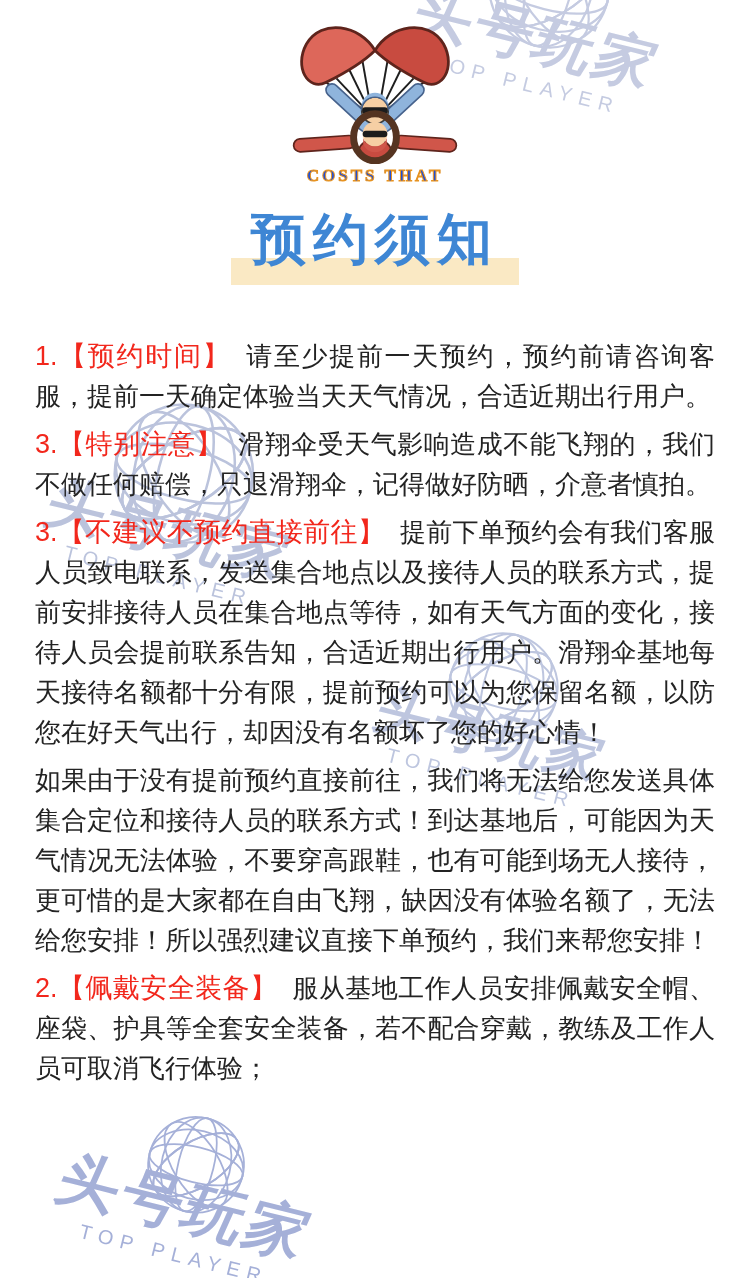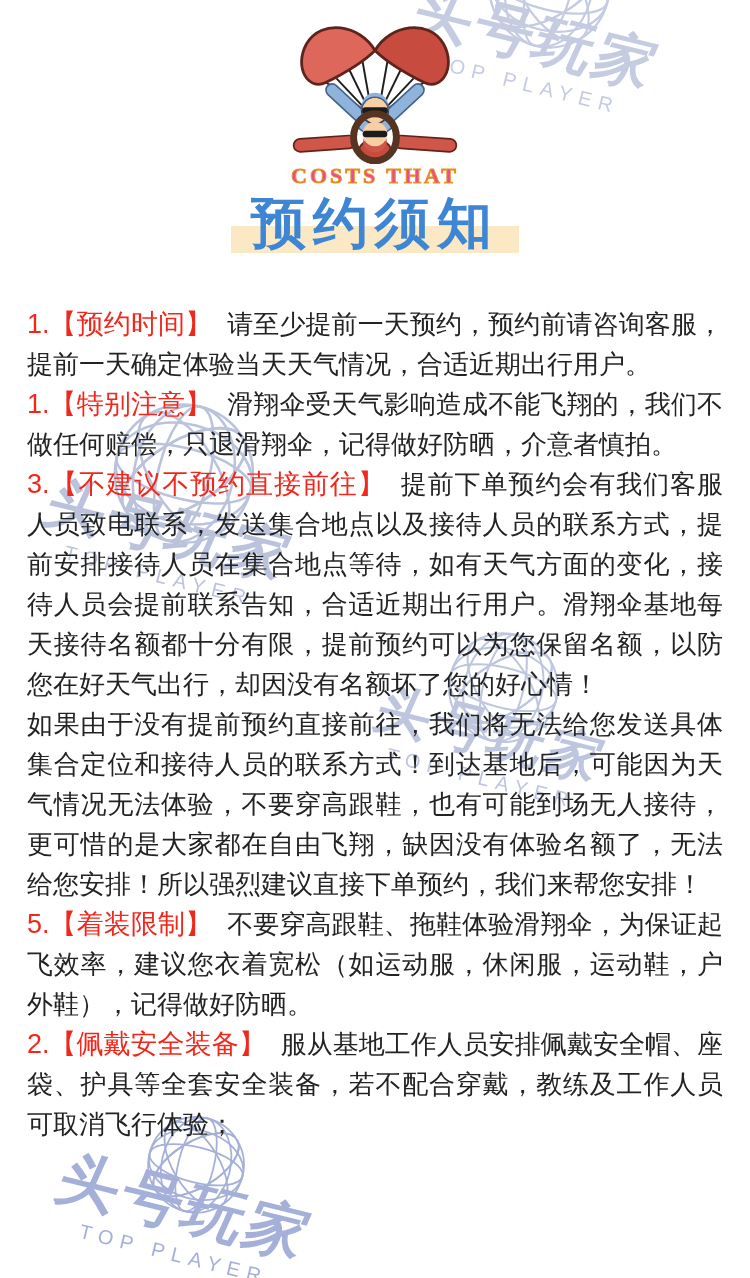--- a/index.html
+++ b/index.html
@@ -44,50 +44,50 @@
   .wm4{left:62px;top:1112px;color:#96a3d2;opacity:.85;}
   .wm4 .wm-globe{width:104px;height:104px;}
   .wm4 .wm-cn{font-size:60px;margin-top:-38px;}
   
   .content{position:relative;z-index:1;}
   .header{display:flex;flex-direction:column;align-items:center;}
   .logo{margin-top:14px;display:block;}
   .brand{
     font-family:"Liberation Serif","DejaVu Serif",serif;
     font-weight:bold;
-    font-size:22px;
+    font-size:17px;
     letter-spacing:3px;
-    color:#ec4899;
+    color:#1d4ed8;
     -webkit-text-stroke:1px #e8931f;
     line-height:24px;
   }
   .title-wrap{position:relative;margin-top:4px;padding:0 6px;}
   .title-bar{
     position:absolute;left:50%;bottom:1px;
     transform:translateX(-50%);
     width:288px;height:27px;
     background:#fae9c4;
     z-index:0;
   }
   h1.page-title{
     position:relative;z-index:1;
-    margin:0;
+    margin:16px;
     font-size:55px;
     font-weight:700;
     letter-spacing:7px;
     color:#3e86d4;
     line-height:62px;
   }
   
   .notices{
     margin-top:50px;
     padding:0 27px 0 27px;
   }
   .notice{
-    margin:0;
+    margin:8px;
     font-size:26px;
     line-height:40px;
     color:#232323;
     text-align:justify;
   }
   .lbl{color:#f2271c;margin-right:15px;font-size:27px;}
   .lbl:empty{display:none;margin:0;}
 </style>
 </head>
 <body>
@@ -227,21 +227,20 @@
     <div class="brand">COSTS THAT</div>
 
     <div class="title-wrap">
       <span class="title-bar"></span>
       <h1 class="page-title">预约须知</h1>
     </div>
   </div>
 
   <div class="notices">
     <p class="notice"><span class="lbl">1.【预约时间】</span><span>请至少提前一天预约，预约前请咨询客服，提前一天确定体验当天天气情况，合适近期出行用户。</span></p>
-    <p class="notice"><span class="lbl">1.【特别注意】</span><span>滑翔伞受天气影响造成不能飞翔的，我们不做任何赔偿，只退滑翔伞，记得做好防晒，介意者慎拍。</span></p>
+    <p class="notice"><span class="lbl">3.【特别注意】</span><span>滑翔伞受天气影响造成不能飞翔的，我们不做任何赔偿，只退滑翔伞，记得做好防晒，介意者慎拍。</span></p>
     <p class="notice"><span class="lbl">3.【不建议不预约直接前往】</span><span>提前下单预约会有我们客服人员致电联系，发送集合地点以及接待人员的联系方式，提前安排接待人员在集合地点等待，如有天气方面的变化，接待人员会提前联系告知，合适近期出行用户。滑翔伞基地每天接待名额都十分有限，提前预约可以为您保留名额，以防您在好天气出行，却因没有名额坏了您的好心情！</span></p>
     <p class="notice"><span>如果由于没有提前预约直接前往，我们将无法给您发送具体集合定位和接待人员的联系方式！到达基地后，可能因为天气情况无法体验，不要穿高跟鞋，也有可能到场无人接待，更可惜的是大家都在自由飞翔，缺因没有体验名额了，无法给您安排！所以强烈建议直接下单预约，我们来帮您安排！</span></p>
-    <p class="notice"><span class="lbl">5.【着装限制】</span><span>不要穿高跟鞋、拖鞋体验滑翔伞，为保证起飞效率，建议您衣着宽松（如运动服，休闲服，运动鞋，户外鞋），记得做好防晒。</span></p>
     <p class="notice"><span class="lbl">2.【佩戴安全装备】</span><span>服从基地工作人员安排佩戴安全帽、座袋、护具等全套安全装备，若不配合穿戴，教练及工作人员可取消飞行体验；</span></p>
 
   </div>
 
 </div>
 
 </body></html>

